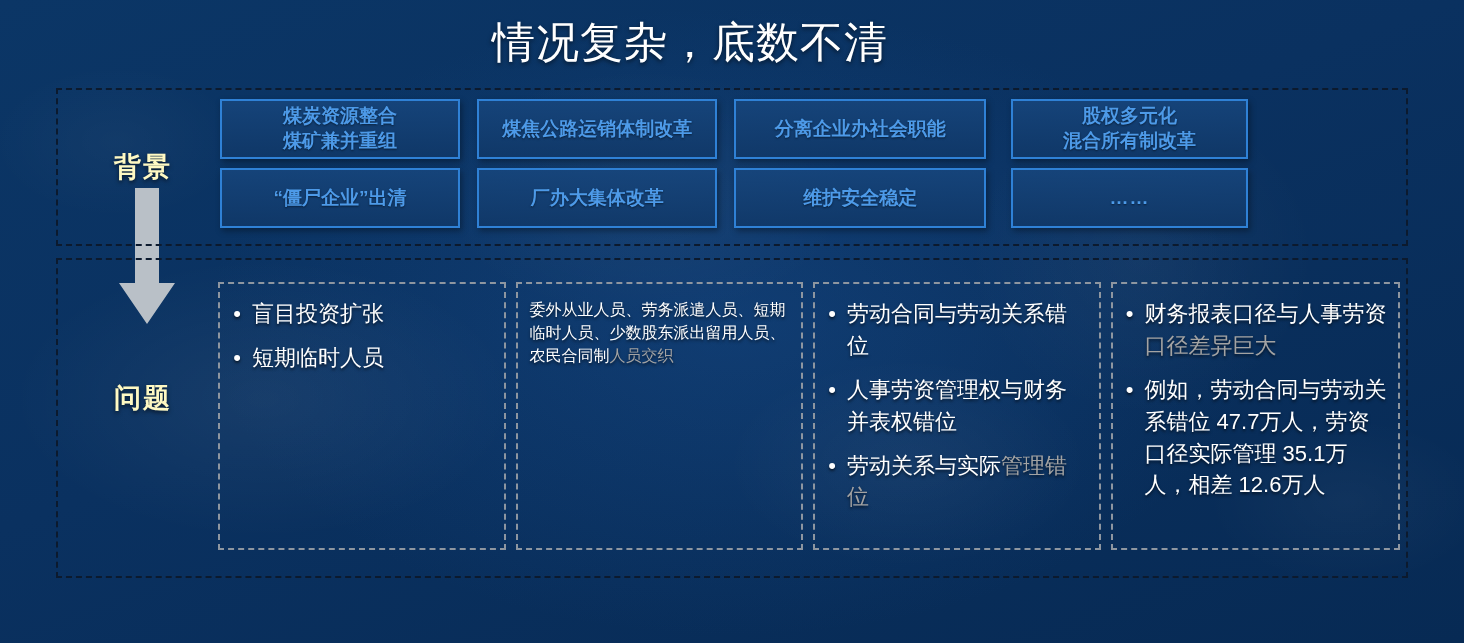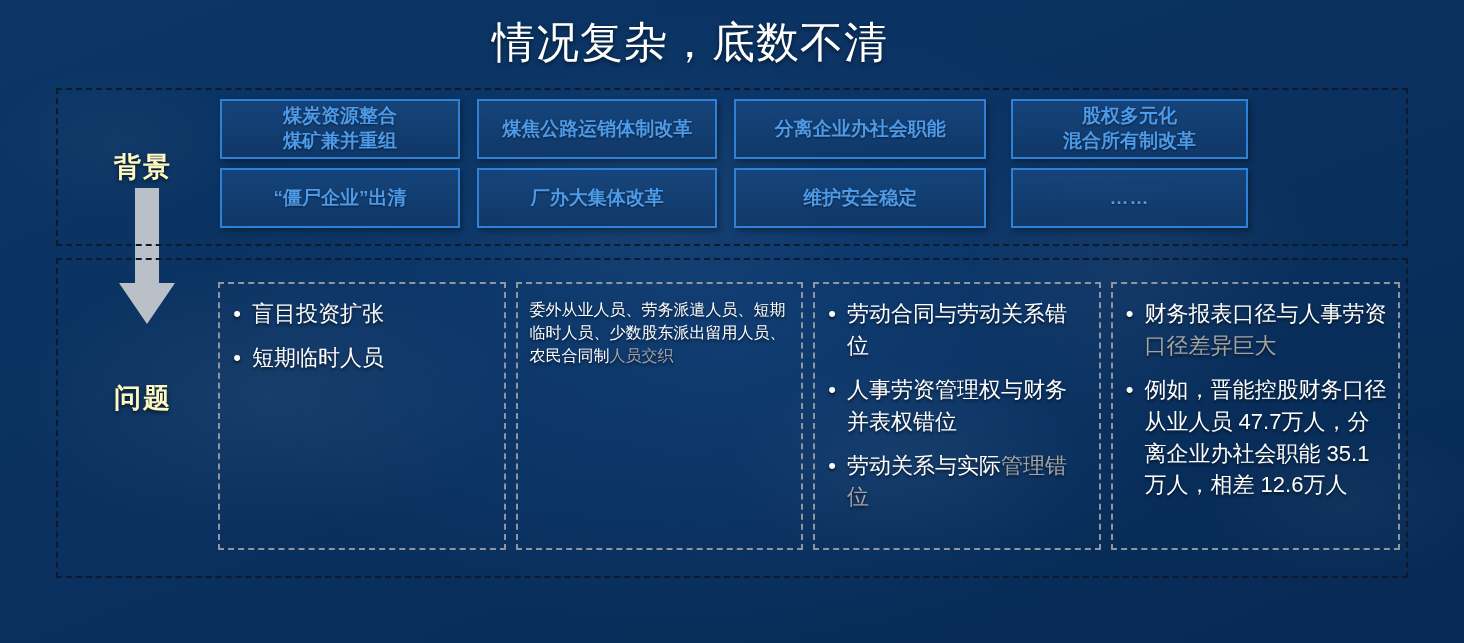--- a/index.html
+++ b/index.html
@@ -271,19 +271,19 @@
     </div>
 
     <div class="prob-col c4">
       <ul class="bullet-list">
         <li class="bullet-item">
           <span class="bullet-dot">•</span>
           <span class="bullet-text"><span>财务报表口径与人事劳资</span><span class="hl">口径差异巨大</span></span>
         </li>
         <li class="bullet-item">
           <span class="bullet-dot">•</span>
-          <span class="bullet-text">例如，晋能控股财务口径从业人员 47.7万人，分离企业办社会职能 35.1万人，相差 12.6万人</span>
+          <span class="bullet-text">例如，劳动合同与劳动关系错位 47.7万人，劳资口径实际管理 35.1万人，相差 12.6万人</span>
         </li>
       </ul>
     </div>
 
   </div>
 </div>
 
 </body></html>

